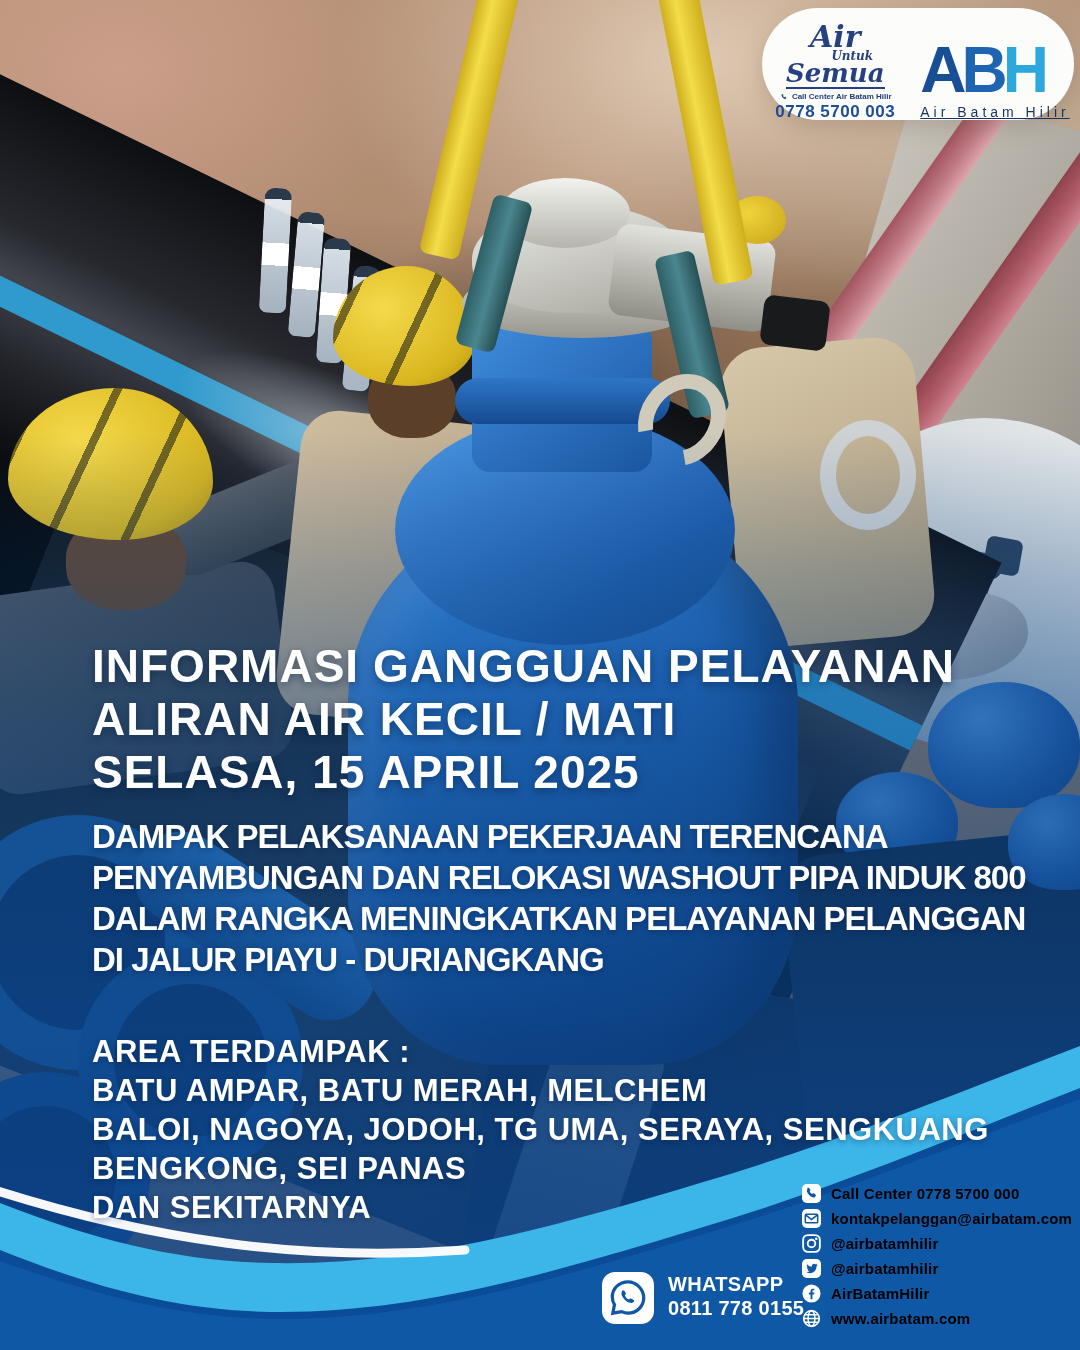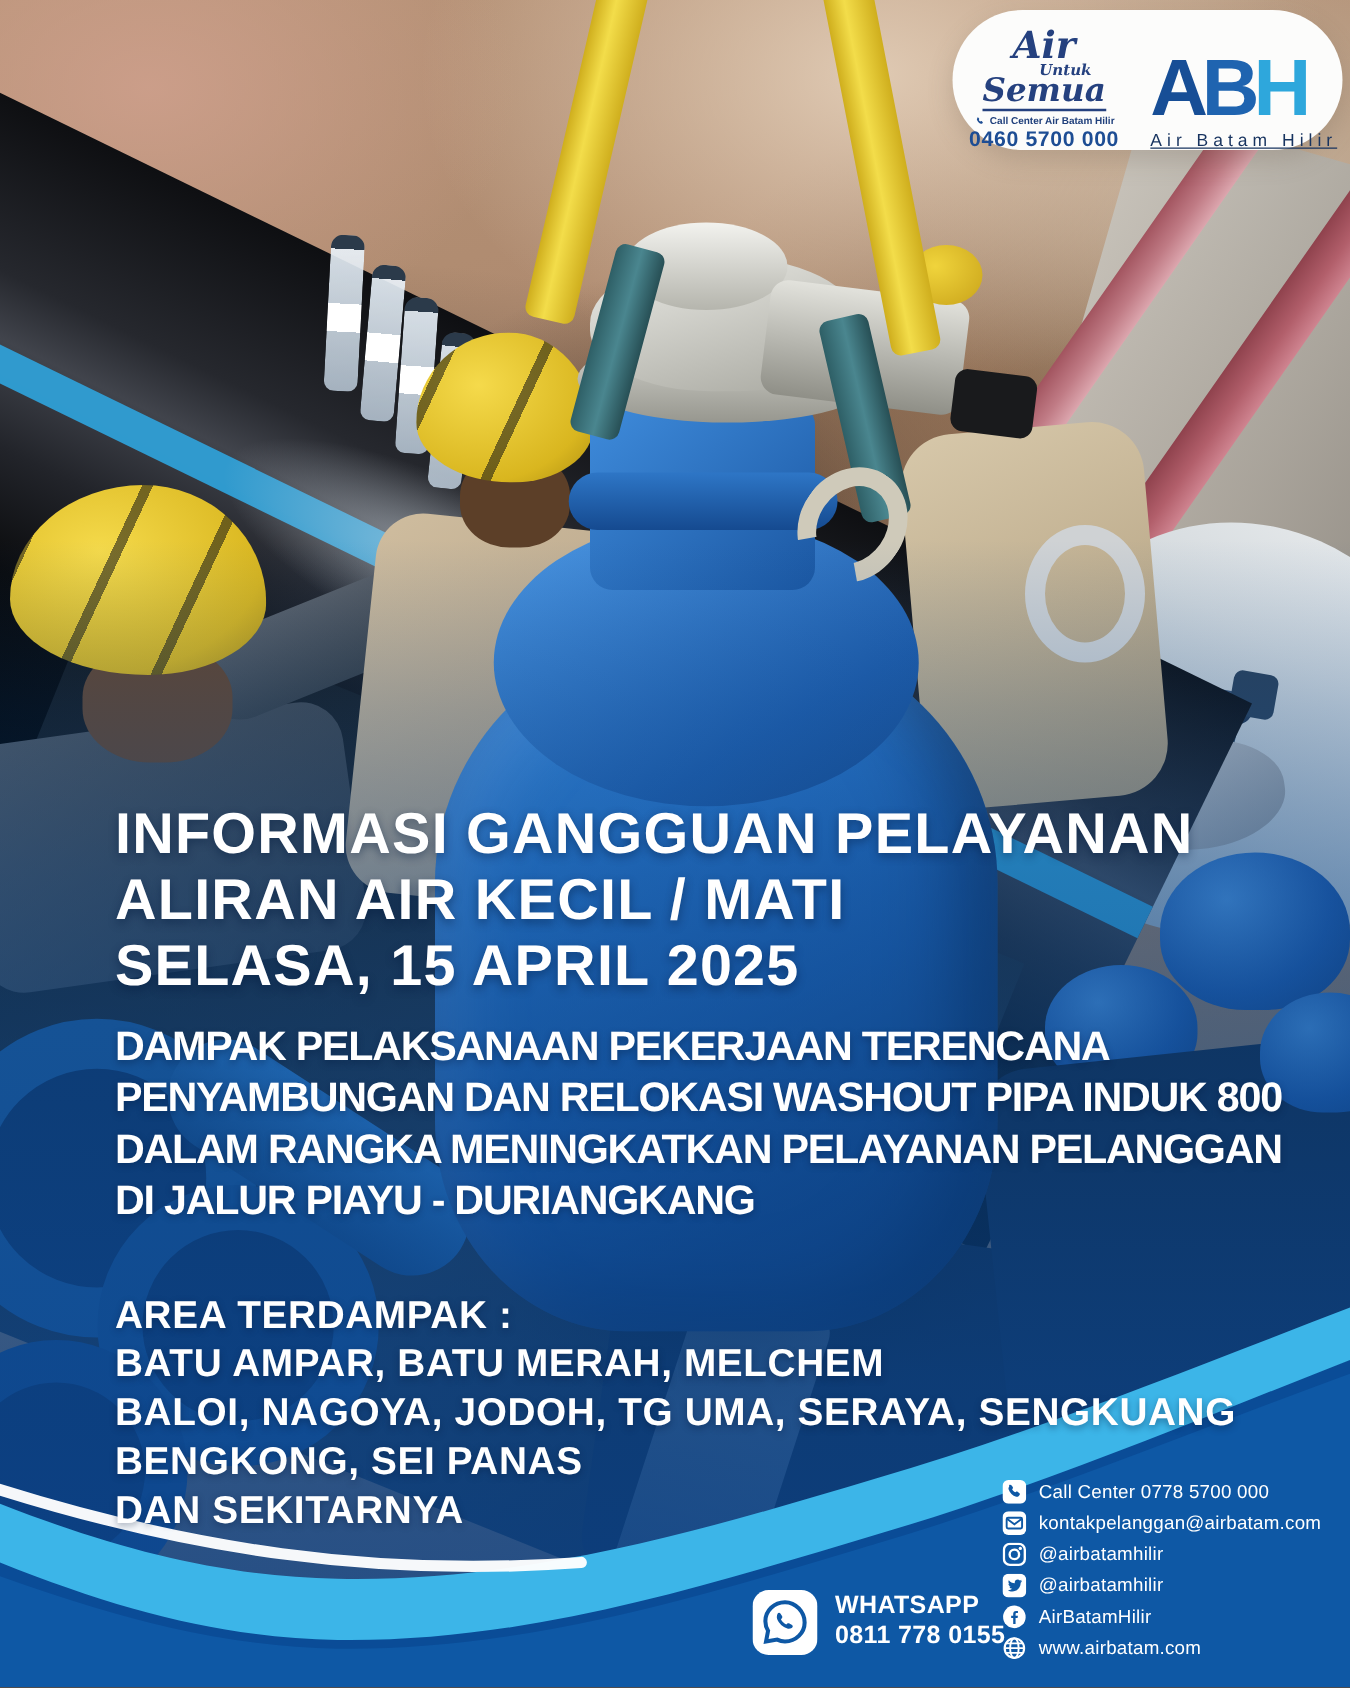--- a/index.html
+++ b/index.html
@@ -154,21 +154,21 @@
     letter-spacing:1px;white-space:nowrap;text-shadow:0 3px 8px rgba(0,25,60,.45);}
   .details{left:92px;top:816px;color:#fff;font-weight:700;font-size:33px;line-height:41px;
     letter-spacing:-1px;white-space:nowrap;text-shadow:0 2px 6px rgba(0,25,60,.4);}
   .area{left:92px;top:1032px;color:#fff;font-weight:700;font-size:31px;line-height:39px;
     letter-spacing:.5px;white-space:nowrap;text-shadow:0 2px 6px rgba(0,25,60,.4);}
 
   
   .contacts{left:802px;top:1184px;display:flex;flex-direction:column;gap:6px;}
   .c-row{display:flex;align-items:center;gap:10px;height:19px;}
   .c-row svg{flex:0 0 auto;}
-  .c-text{color:#ffffff;font-weight:400;font-size:15px;letter-spacing:.2px;white-space:nowrap;}
+  .c-text{color:#000000;font-weight:700;font-size:15px;letter-spacing:.2px;white-space:nowrap;}
   .whatsapp{left:602px;top:1272px;display:flex;align-items:flex-start;gap:14px;}
   .wa-text{color:#fff;font-weight:700;font-size:20px;line-height:24px;letter-spacing:.3px;}
 </style>
 </head>
 <body>
 
 <div class="canvas">
 
   <div class="abs rock"></div>
   <div class="abs concrete"></div>
@@ -239,21 +239,21 @@
     <div class="aus">
       <div class="l1">Air</div>
       <div class="l2">Untuk</div>
       <div class="l3">Semua</div>
       <div class="sub">
         <svg width="10" height="10" viewBox="0 0 20 20">
             <path d="M5.6 4.3c.5-.5 1.4-.5 1.9.1l1 1.2c.4.5.4 1.2 0 1.7l-.4.5c.5 1.1 1.5 2.1 2.6 2.6l.5-.4c.5-.4 1.2-.4 1.7 0l1.2 1c.6.5.7 1.4.1 1.9l-.7.7c-.5.5-1.3.7-2 .5-3-1-5.4-3.4-6.4-6.4-.2-.7 0-1.5.5-2z" fill="#1d4d94"></path>
           </svg>
         <span>Call Center Air Batam Hilir</span>
       </div>
-      <div class="phone">0460 5700 000</div>
+      <div class="phone">0778 5700 003</div>
     </div>
     <div class="abh">
       <div class="abh-letters">
         <span class="abh-a">A</span>
         <span class="abh-b">B</span>
         <span class="abh-h">H</span>
       </div>
       <div class="abh-caption">Air Batam Hilir</div>
     </div>
   </div>

